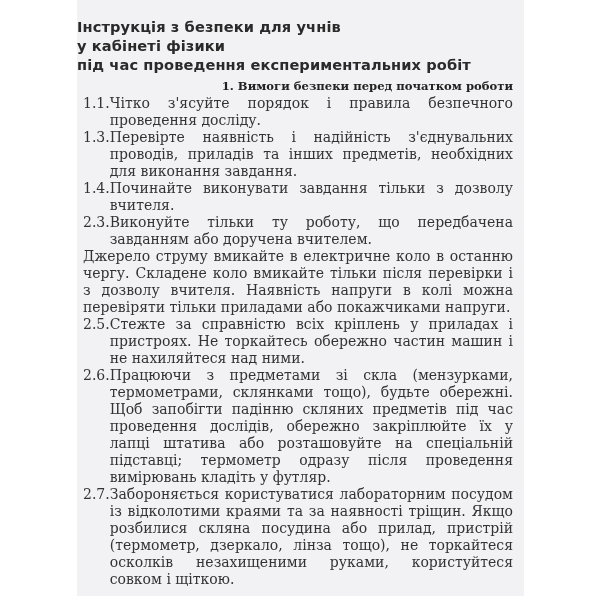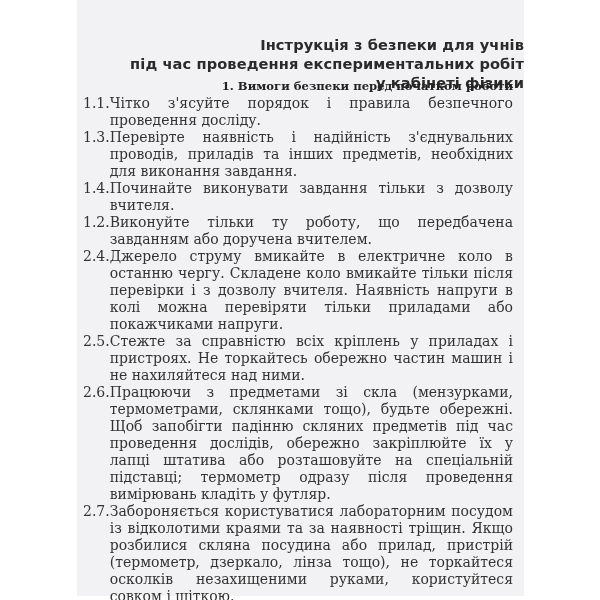--- a/index.html
+++ b/index.html
@@ -3,25 +3,24 @@
 <meta charset="utf-8">
 <style>
   html, body { margin:0; padding:0; background:#ffffff; }
   body { width:600px; height:600px; position:relative; overflow:hidden; }
   .page {
     position:absolute; left:77px; top:0; width:447px; height:596px;
     background:#f2f2f4;
   }
   .title {
     position:absolute; left:0; top:17px; width:447px;
-    text-align:right;
+    text-align:left;
     font-family:"DejaVu Sans", sans-serif; font-weight:bold;
     font-size:14.6px; line-height:19px; color:#2a2a2a;
     letter-spacing:0.1px;
-    margin-top:18px;
   }
   .body {
     position:absolute; left:6px; top:78px; width:430px;
     font-family:"DejaVu Serif", serif; color:#333;
   }
   .sec {
     font-weight:bold; font-size:11.6px; line-height:17px; color:#222;
     white-space:nowrap;
     text-align:right;
   }
@@ -30,46 +29,45 @@
   }
   .num { flex:0 0 26px; color:#333; }
   .txt { flex:1; text-align:justify; }
 </style>
 </head>
 <body>
 
 <div class="page">
   <div class="title">
     <div>Інструкція з безпеки для учнів</div>
+    <div>у кабінеті фізики</div>
     <div>під час проведення експериментальних робіт</div>
-    <div>у кабінеті фізики</div>
   </div>
 
   <div class="body">
 
     <div class="sec">1. Вимоги безпеки перед початком роботи</div>
     <div class="item">
         <span class="num">1.1.</span>
         <span class="txt">Чітко з'ясуйте порядок і правила безпечного проведення досліду.</span>
       </div>
     <div class="item">
         <span class="num">1.3.</span>
         <span class="txt">Перевірте наявність і надійність з'єднувальних проводів, приладів та інших предметів, необхідних для виконання завдання.</span>
       </div>
     <div class="item">
         <span class="num">1.4.</span>
         <span class="txt">Починайте виконувати завдання тільки з дозволу вчителя.</span>
       </div>
     <div class="item">
-        <span class="num">1.2.</span>
+        <span class="num">2.3.</span>
         <span class="txt">Виконуйте тільки ту роботу, що передбачена завданням або доручена вчителем.</span>
       </div>
 
     <div class="item">
-        <span class="num">2.4.</span>
         <span class="txt">Джерело струму вмикайте в електричне коло в останню чергу. Складене коло вмикайте тільки після перевірки і з дозволу вчителя. Наявність напруги в колі можна перевіряти тільки приладами або покажчиками напруги.</span>
       </div>
     <div class="item">
         <span class="num">2.5.</span>
         <span class="txt">Стежте за справністю всіх кріплень у приладах і пристроях. Не торкайтесь обережно частин машин і не нахиляйтеся над ними.</span>
       </div>
     <div class="item">
         <span class="num">2.6.</span>
         <span class="txt">Працюючи з предметами зі скла (мензурками, термометрами, склянками тощо), будьте обережні. Щоб запобігти падінню скляних предметів під час проведення дослідів, обережно закріплюйте їх у лапці штатива або розташовуйте на спеціальній підставці; термометр одразу після проведення вимірювань кладіть у футляр.</span>
       </div>

